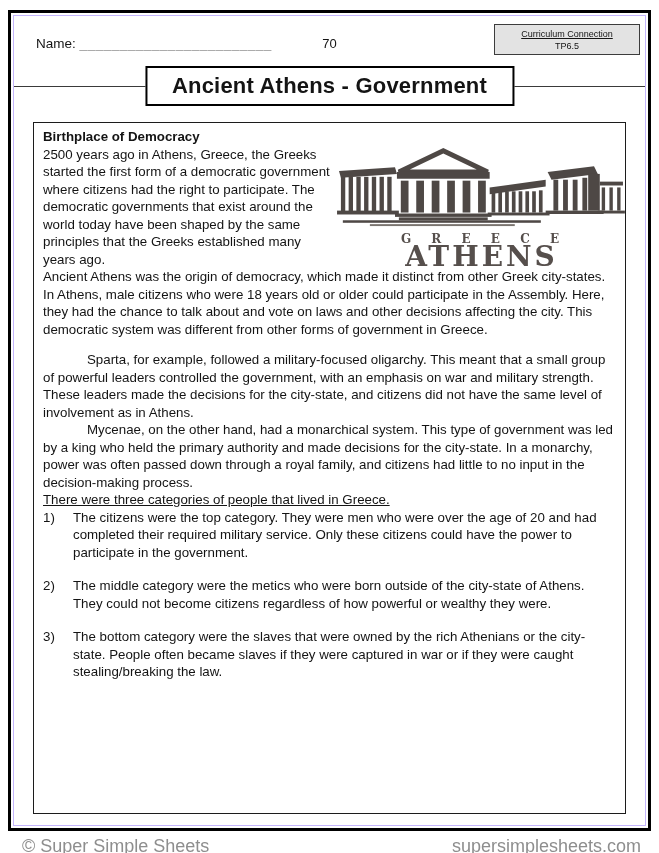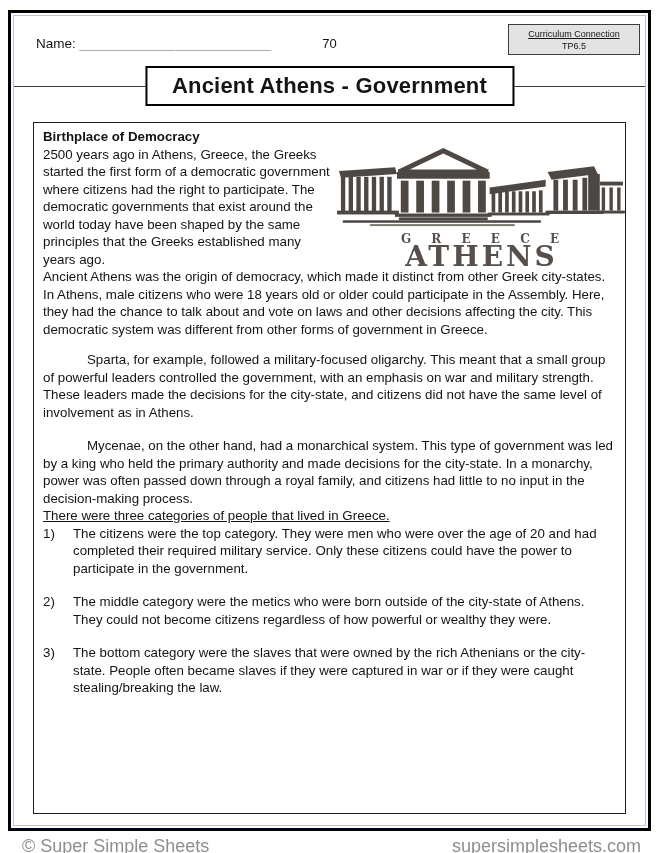--- a/index.html
+++ b/index.html
@@ -12,21 +12,21 @@
     position:absolute;left:8px;top:10px;width:643px;height:821px;
     border:3px solid #000;box-sizing:border-box;padding:2px;background:#fff;
   }
   .inner-frame{
     width:100%;height:100%;border:1px solid #c4b5fd;box-sizing:border-box;position:relative;background:#fff;
   }
   .name-row{position:absolute;top:20px;left:22px;font-size:13.5px;}
   .name-underline{color:#9a9a9a;letter-spacing:.5px;}
   .page-num{position:absolute;top:20px;left:0;right:0;text-align:center;font-size:13px;}
   .curriculum-box{
-    position:absolute;top:8px;right:5px;width:132px;background:#e3e3e3;
+    position:absolute;top:8px;right:5px;width:146px;background:#e3e3e3;
     border:1px solid #3c3c3c;text-align:center;padding:4px 2px 3px;box-sizing:border-box;
   }
   .cc-title{font-size:9px;text-decoration:underline;}
   .cc-code{font-size:9px;margin-top:2px;}
   .divider{position:absolute;top:70px;left:0;width:100%;border-top:1.5px solid #3a3a3a;}
   .title-box{
     position:absolute;top:50px;left:50%;transform:translateX(-50%);
     background:#fff;border:2px solid #000;padding:5px 25px;white-space:nowrap;
     font-size:22px;font-weight:bold;letter-spacing:.2px;
   }
@@ -35,21 +35,21 @@
     border:1.5px solid #1c1c1c;box-sizing:border-box;padding:5px 9px 0 9px;
     font-size:13.3px;line-height:17.5px;
   }
   .row1{display:flex;align-items:center;}
   .col-text{width:292px;flex:none;}
   .col-art{flex:1;display:flex;flex-direction:column;align-items:center;padding-top:12px;}
   .sec-heading{font-weight:bold;}
   p{margin:0;}
   .mt-athens{margin-top:14px;}
   .mt-sparta{margin-top:13px;text-indent:44px;}
-  .mt-mycenae{margin-top:16px;text-indent:44px;}
+  .mt-mycenae{margin-top:0;text-indent:44px;}
   .mt-citizens{margin-top:18px;}
   .citizens-intro{text-decoration:underline;}
   .oitem{display:flex;}
   .oitem.gap{margin-top:16px;}
   .onum{width:30px;flex:none;}
   .otxt{flex:1;}
   .greece-label{
     font-family:"DejaVu Serif","Liberation Serif",serif;font-weight:bold;
     font-size:12px;letter-spacing:8px;padding-left:8px;color:#564f4c;margin-top:3px;
   }

